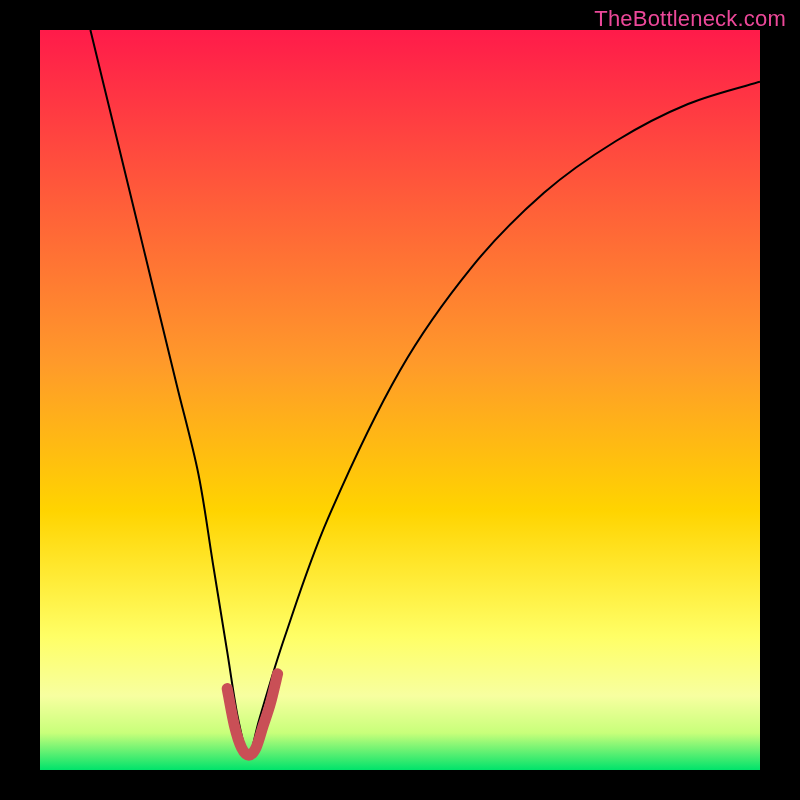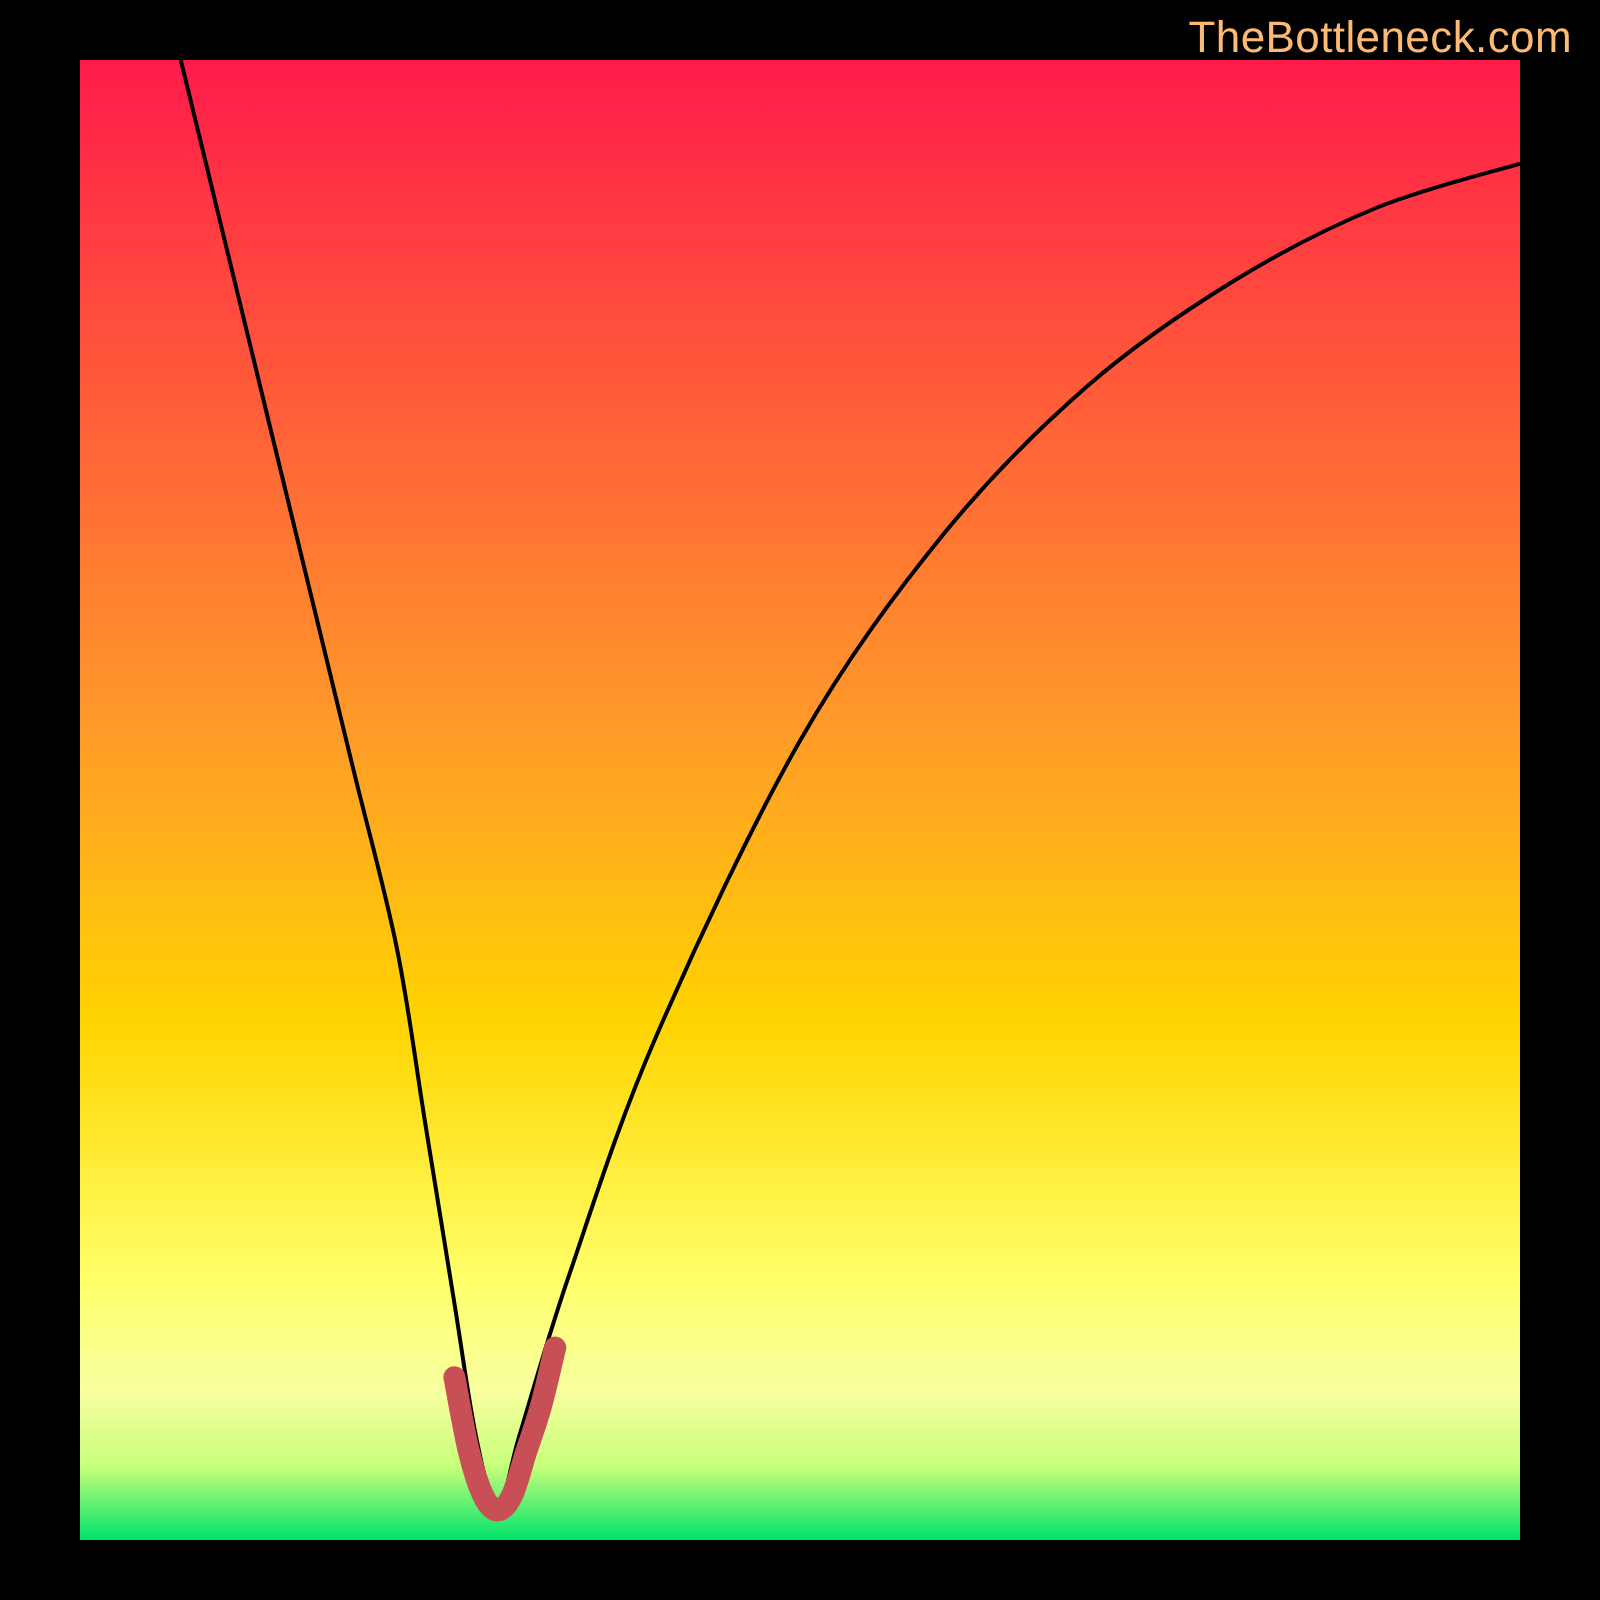--- a/index.html
+++ b/index.html
@@ -24,21 +24,21 @@
     top: 30px;
     width: 720px;
     height: 740px;
   }
   .watermark {
     position: absolute;
     top: 6px;
     right: 14px;
     font-family: Arial, Helvetica, sans-serif;
     font-size: 22px;
-    color: #fdba74;
+    color: #ec4899;
     letter-spacing: 0.2px;
   }
   svg {
     display: block;
   }
 </style>
 </head>
 <body>
 
 <div class="frame">

